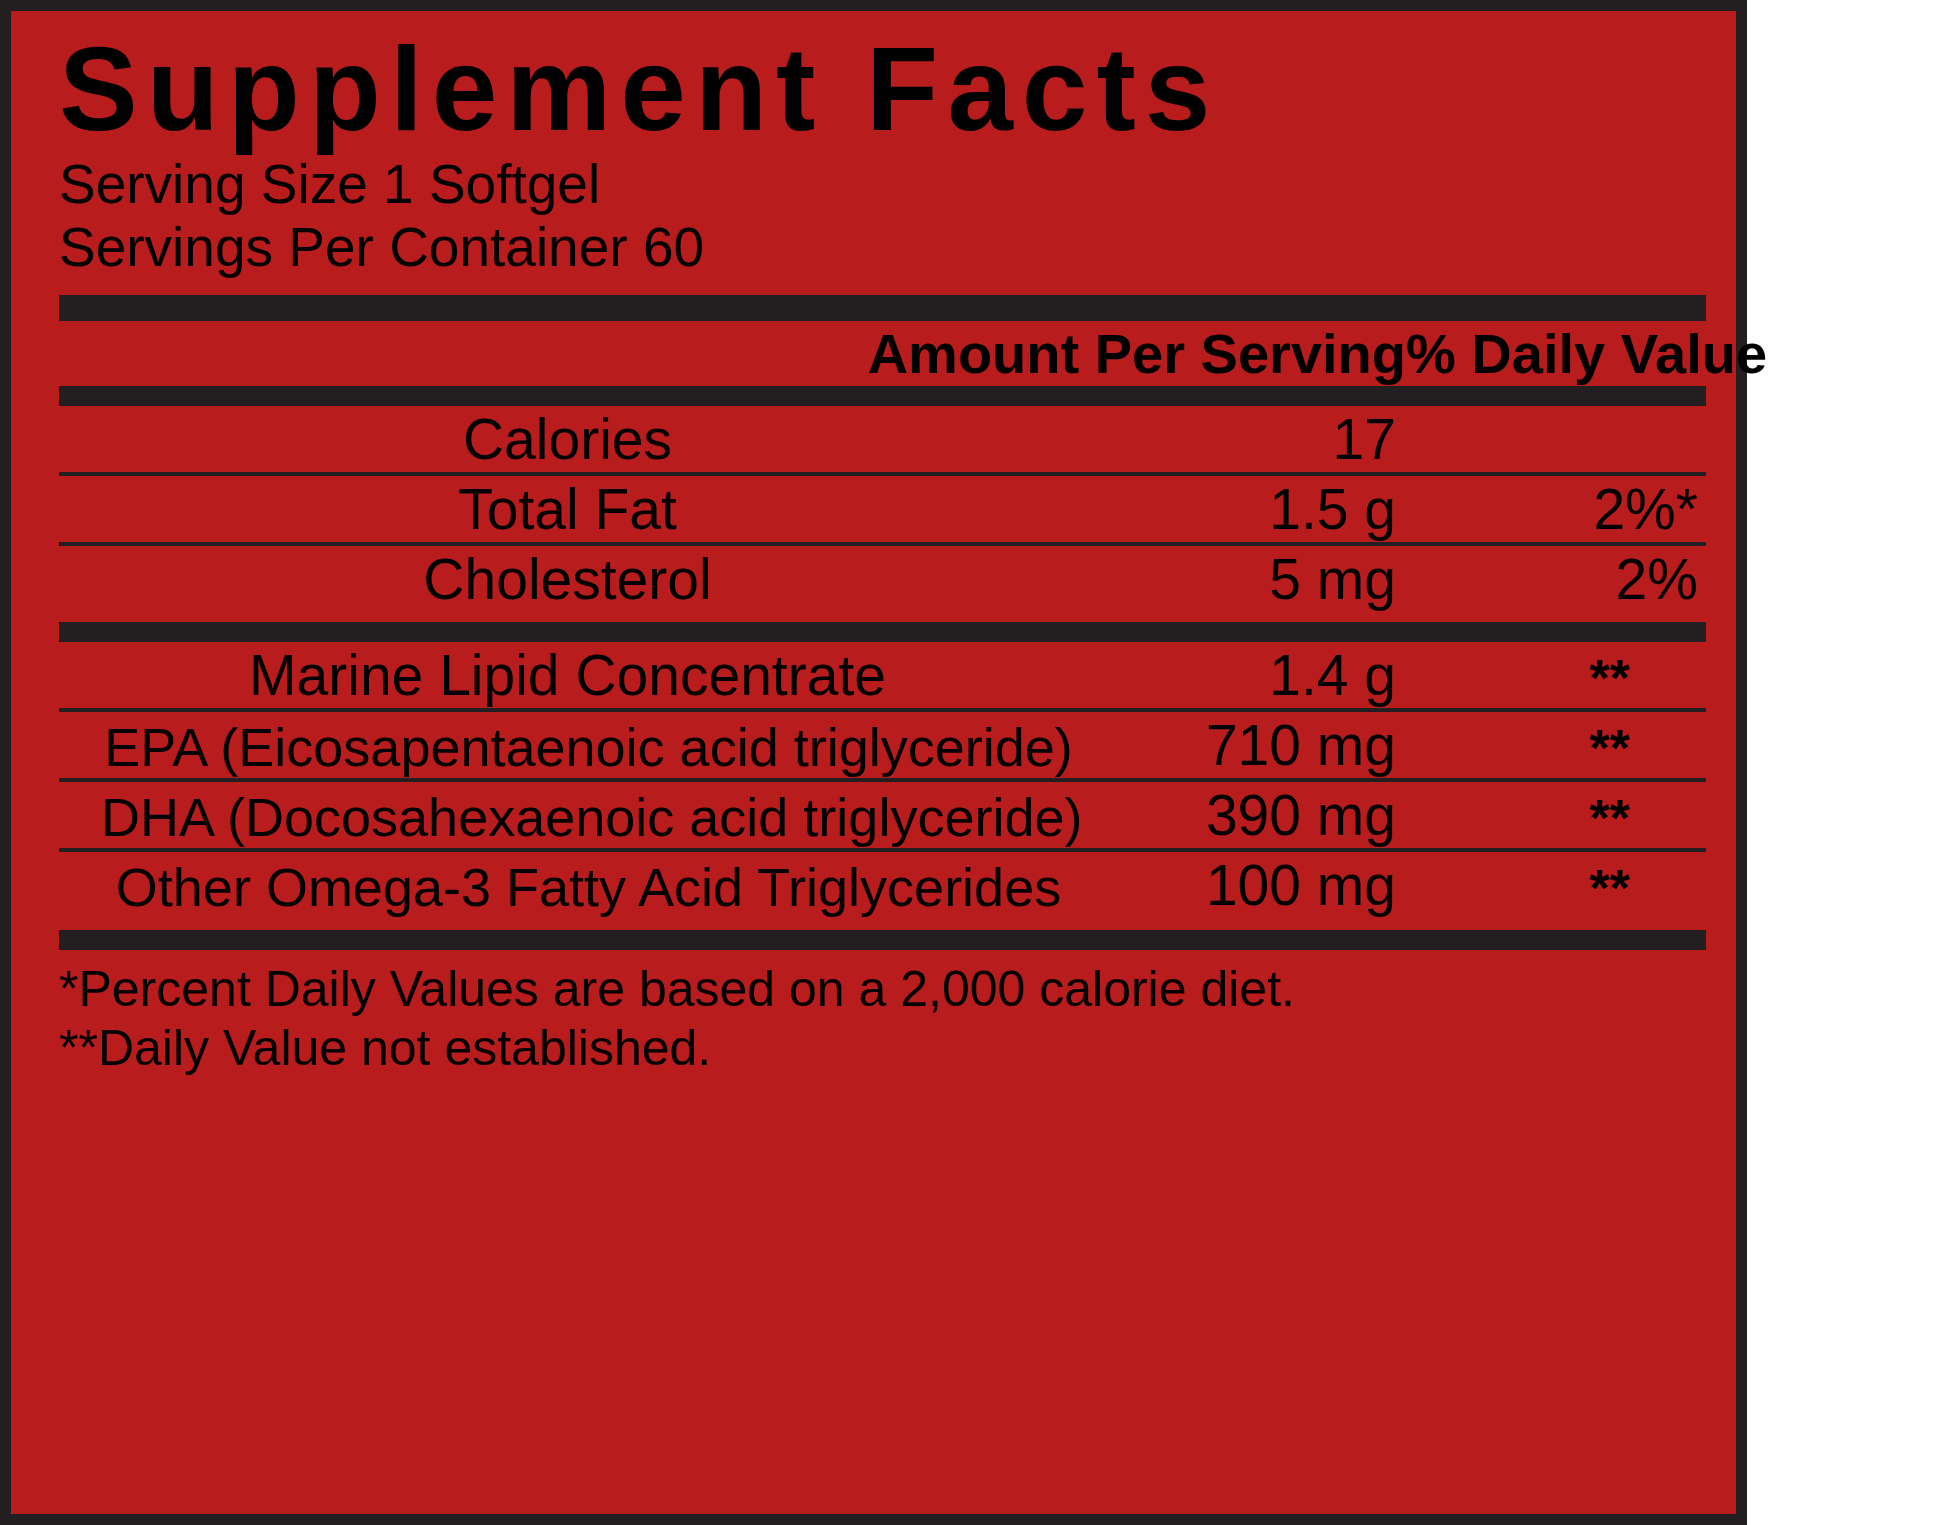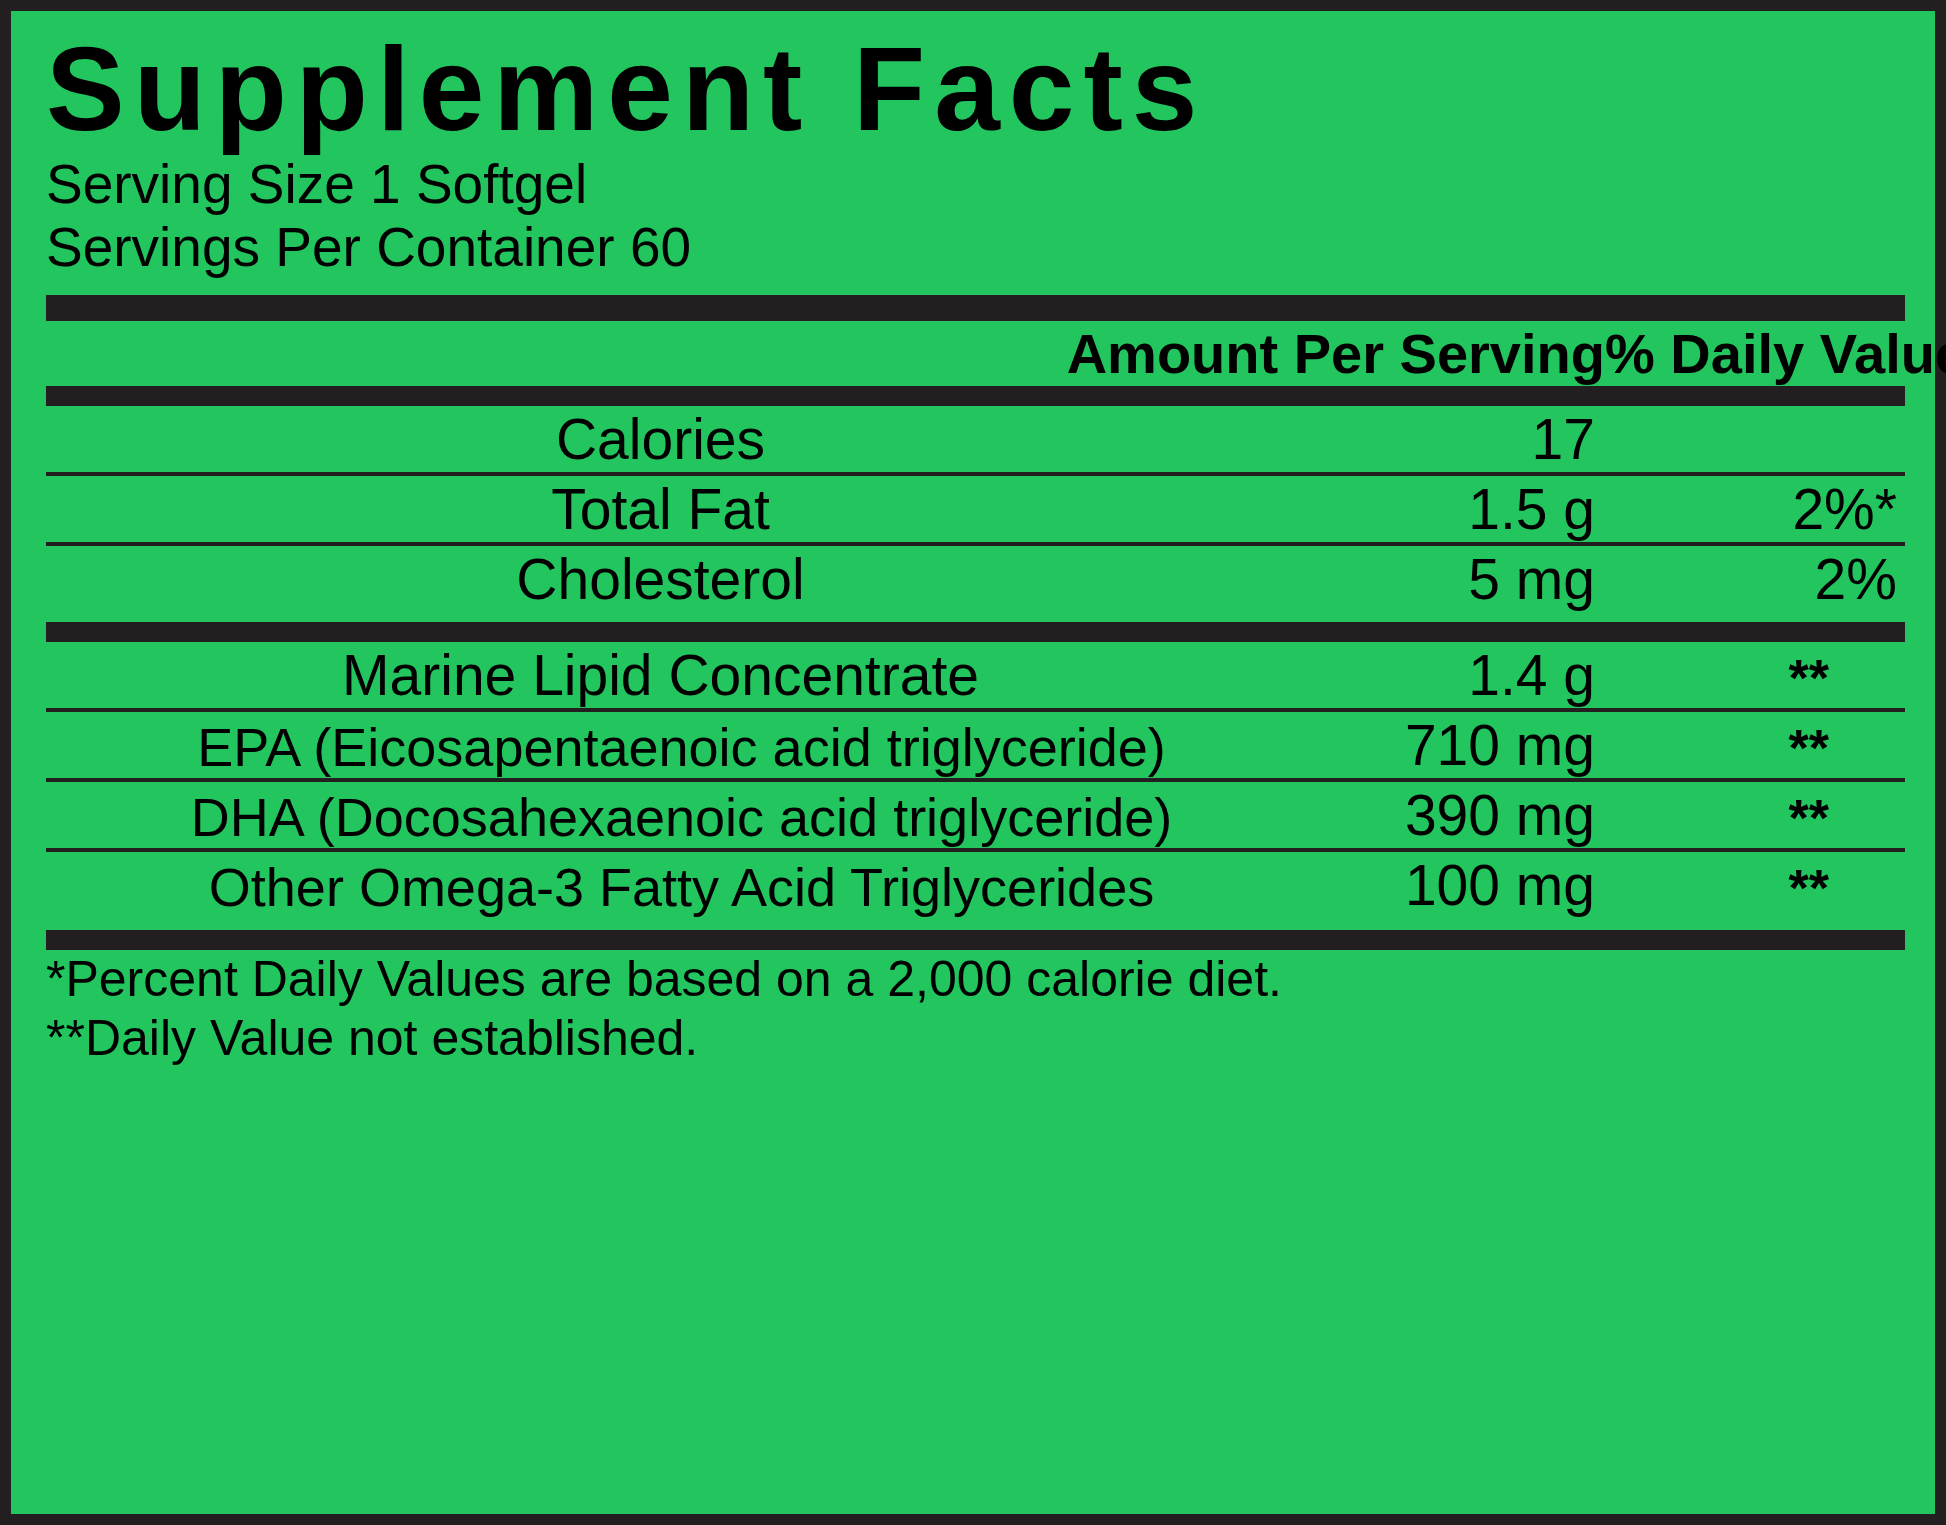--- a/index.html
+++ b/index.html
@@ -10,25 +10,25 @@
   body {
     width: 1946px;
     height: 1525px;
     font-family: "Liberation Sans", sans-serif;
     color: #000000;
     overflow: hidden;
   }
 
   .panel {
     box-sizing: border-box;
-    width: 1946px;
+    width: 1747px;
     height: 1525px;
     border: 11px solid #231f20;
-    background: #22c55e;
-    padding: 18px 30px 10px 35px;
+    background: #b91c1c;
+    padding: 18px 30px 10px 48px;
     display: flex;
     flex-direction: column;
   }
 
   .title {
     font-size: 118px;
     font-weight: bold;
     letter-spacing: 9px;
     line-height: 1.02;
     white-space: nowrap;
@@ -88,20 +88,21 @@
     font-size: 52px;
     font-weight: bold;
     vertical-align: top;
     padding-top: 6px;
     padding-right: 76px;
   }
 
   .sep { height: 4px; background: #231f20; }
 
   .footnotes {
+    margin-top: 10px;
     font-size: 50px;
     line-height: 1.18;
   }
   .footnotes div { white-space: nowrap; }
 
   .col-amt { width: 330px; }
   .col-dv  { width: 300px; }
 </style>
 </head>
 <body>

